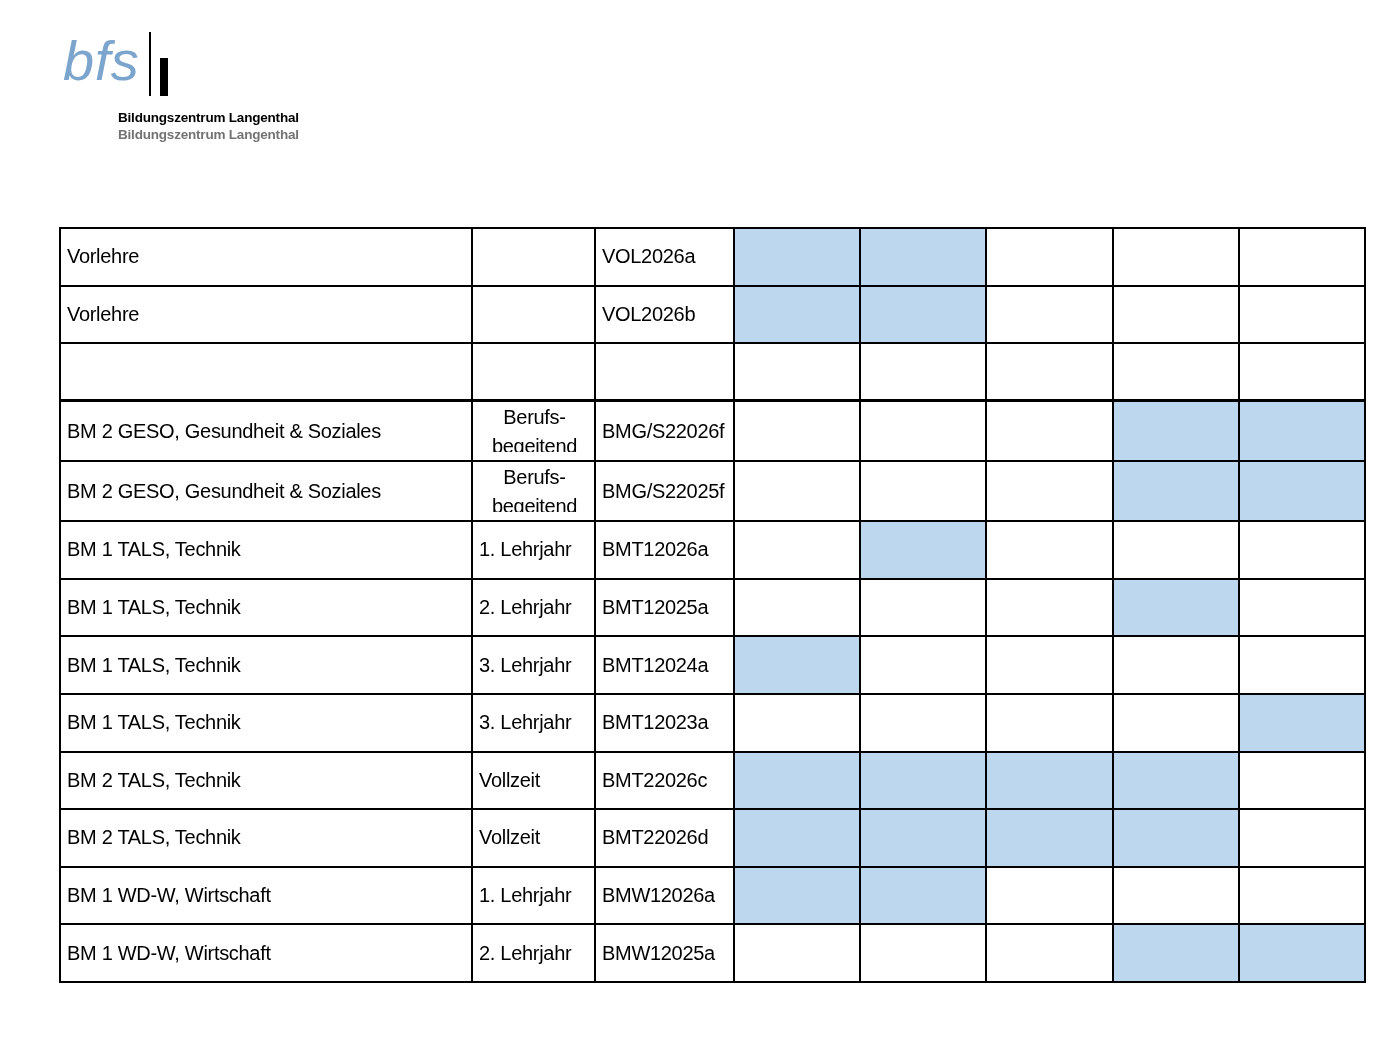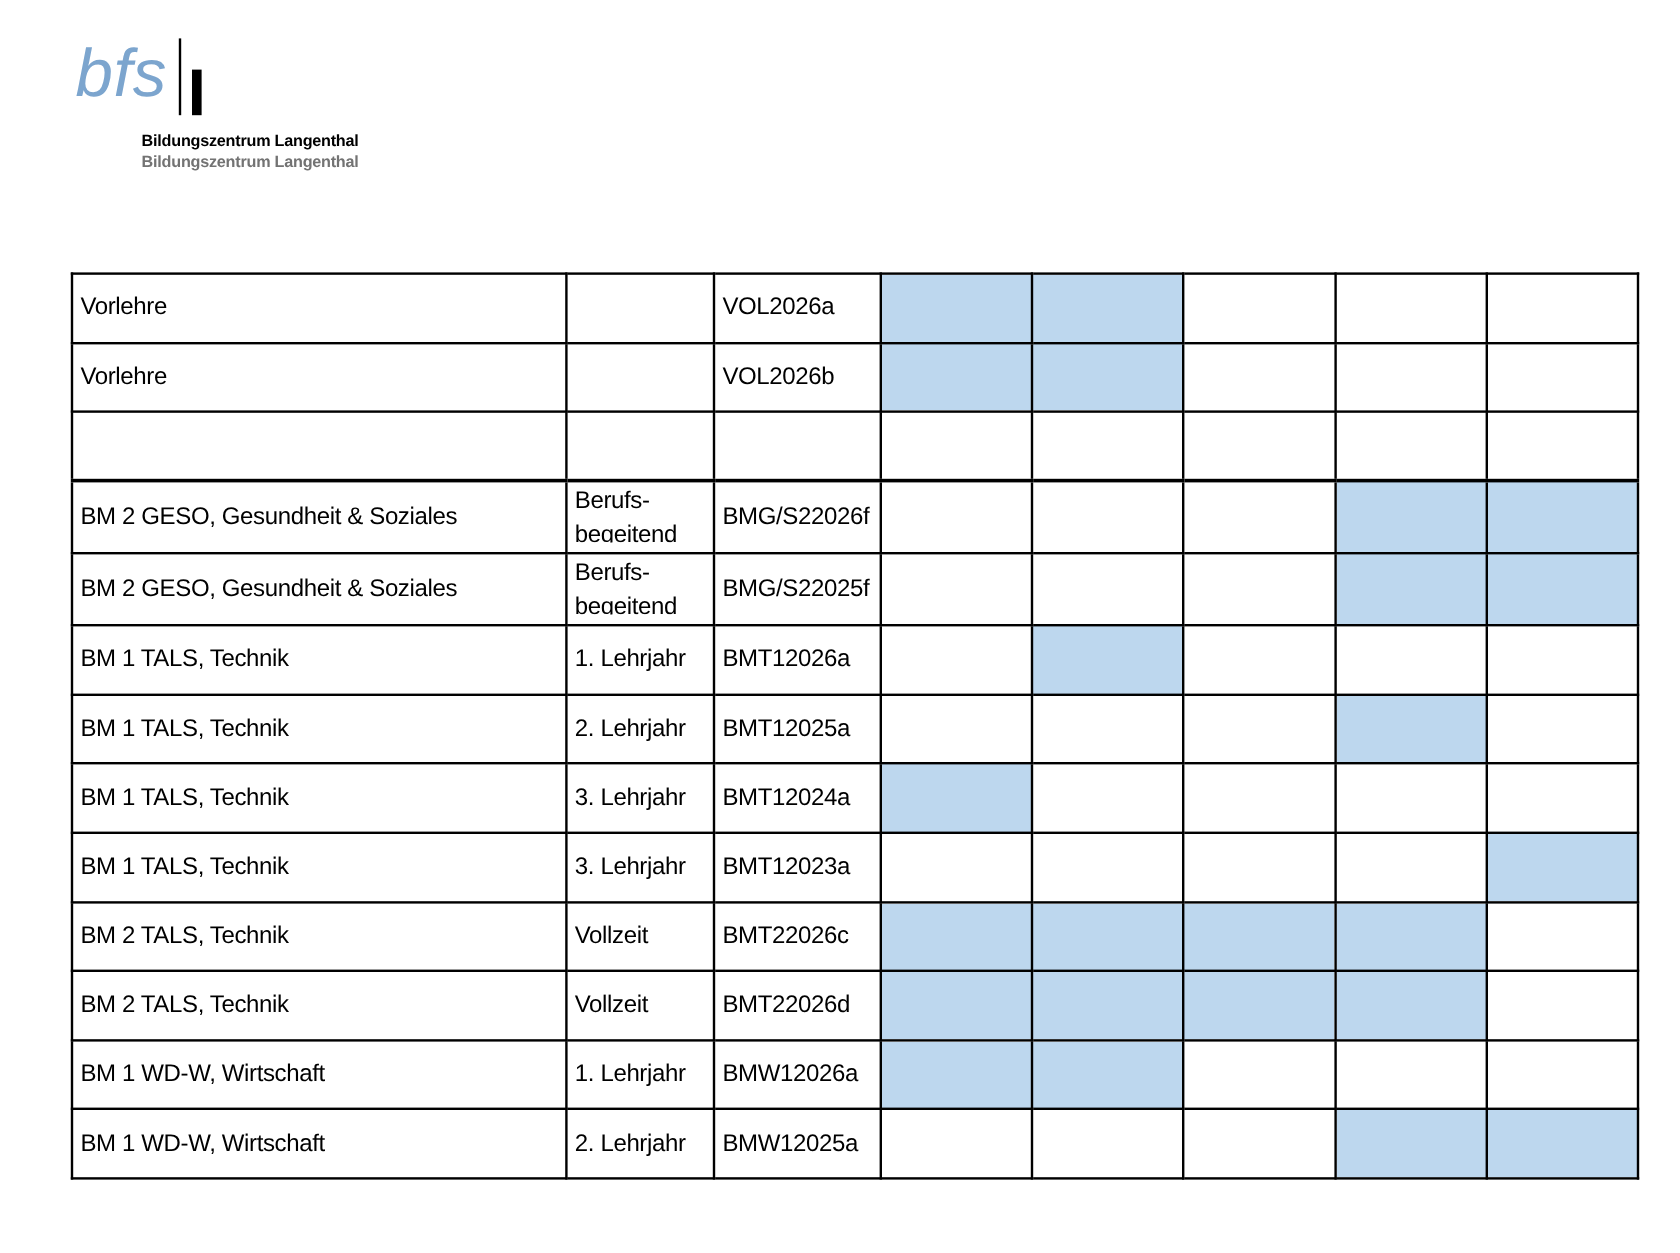--- a/index.html
+++ b/index.html
@@ -39,21 +39,21 @@
     border:2px solid #000;
     font-size:20px; letter-spacing:-0.3px;
     padding:0 4px 0 6px;
     vertical-align:middle;
     overflow:hidden;
     white-space:nowrap;
   }
   table.sched tr.thick-top td { border-top:3px solid #000; }
   table.sched td.hl { background:#BDD7EE; }
   table.sched td.mode-wrap { vertical-align:top; white-space:normal; }
-  .clip { max-height:49px; overflow:hidden; white-space:pre-line; line-height:29px; padding-top:1px; }
+  .clip { max-height:49px; overflow:hidden; white-space:pre-line; line-height:29px; padding-top:1px;text-align:center; }
 </style>
 </head>
 <body>
 
 <div class="page">
 
   <div class="logo">
     <div class="logo-mark">
       <span class="logo-bfs">bfs</span>
       <span class="logo-thin-line"></span>

